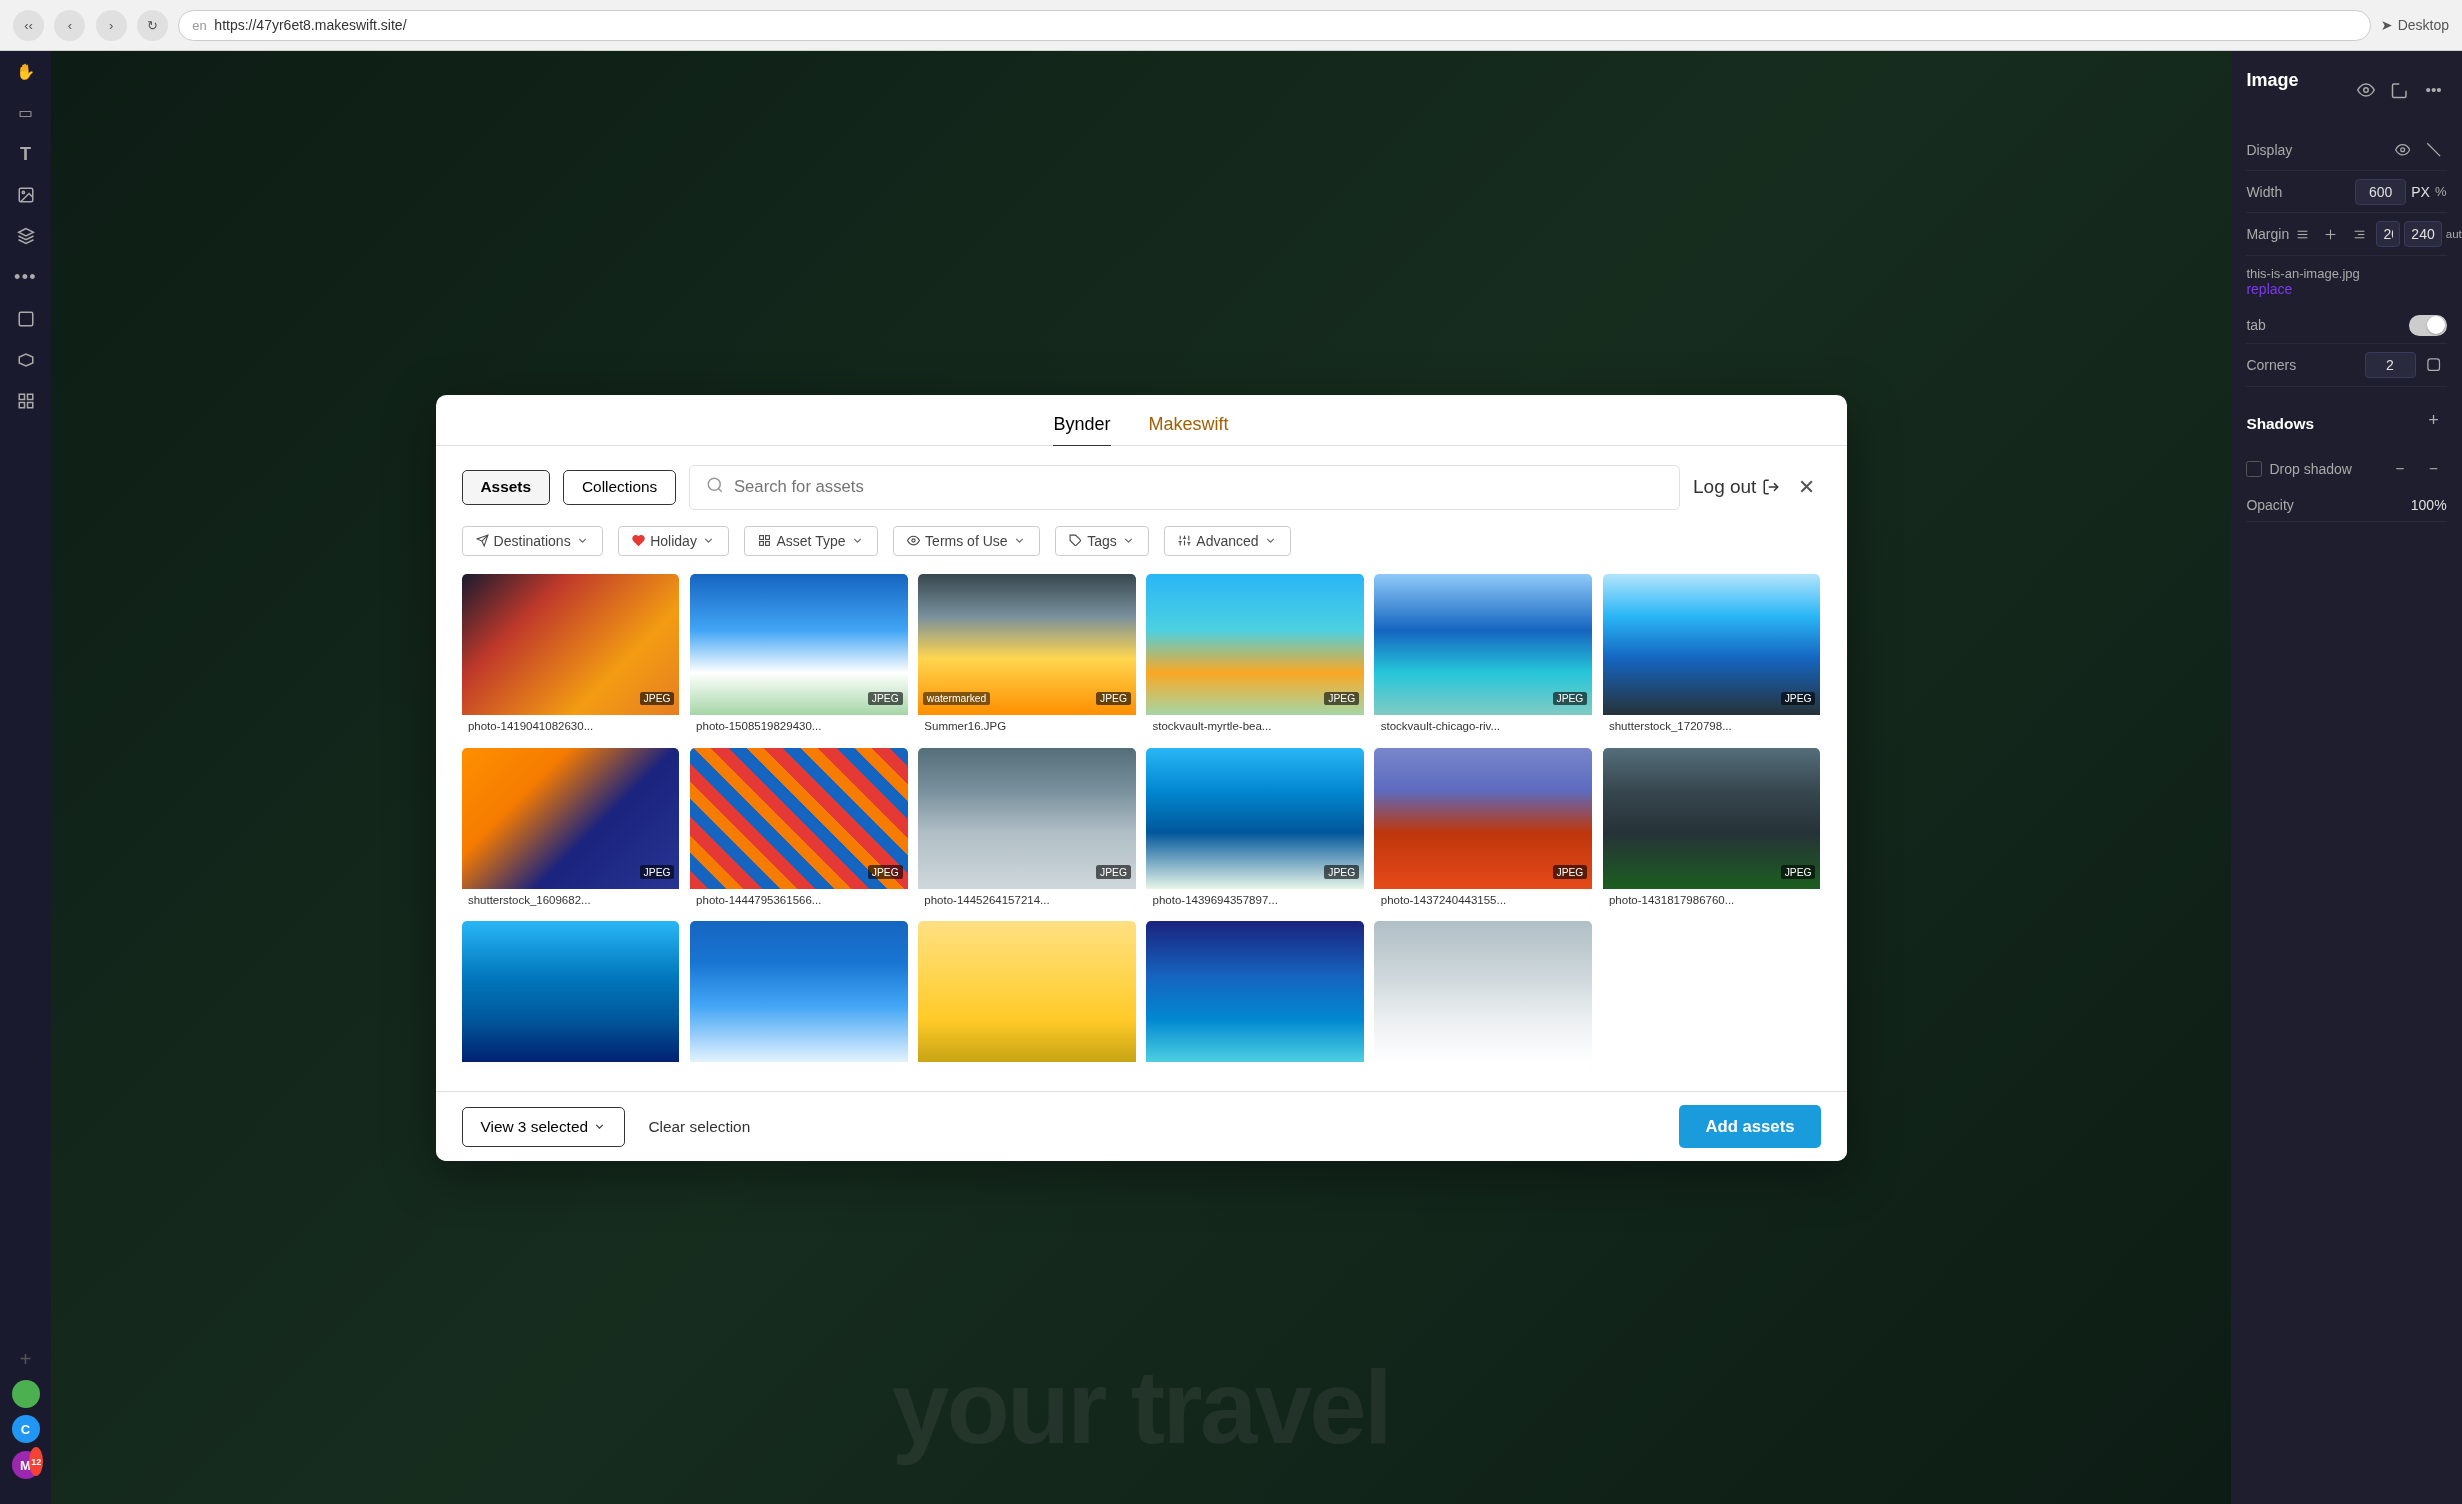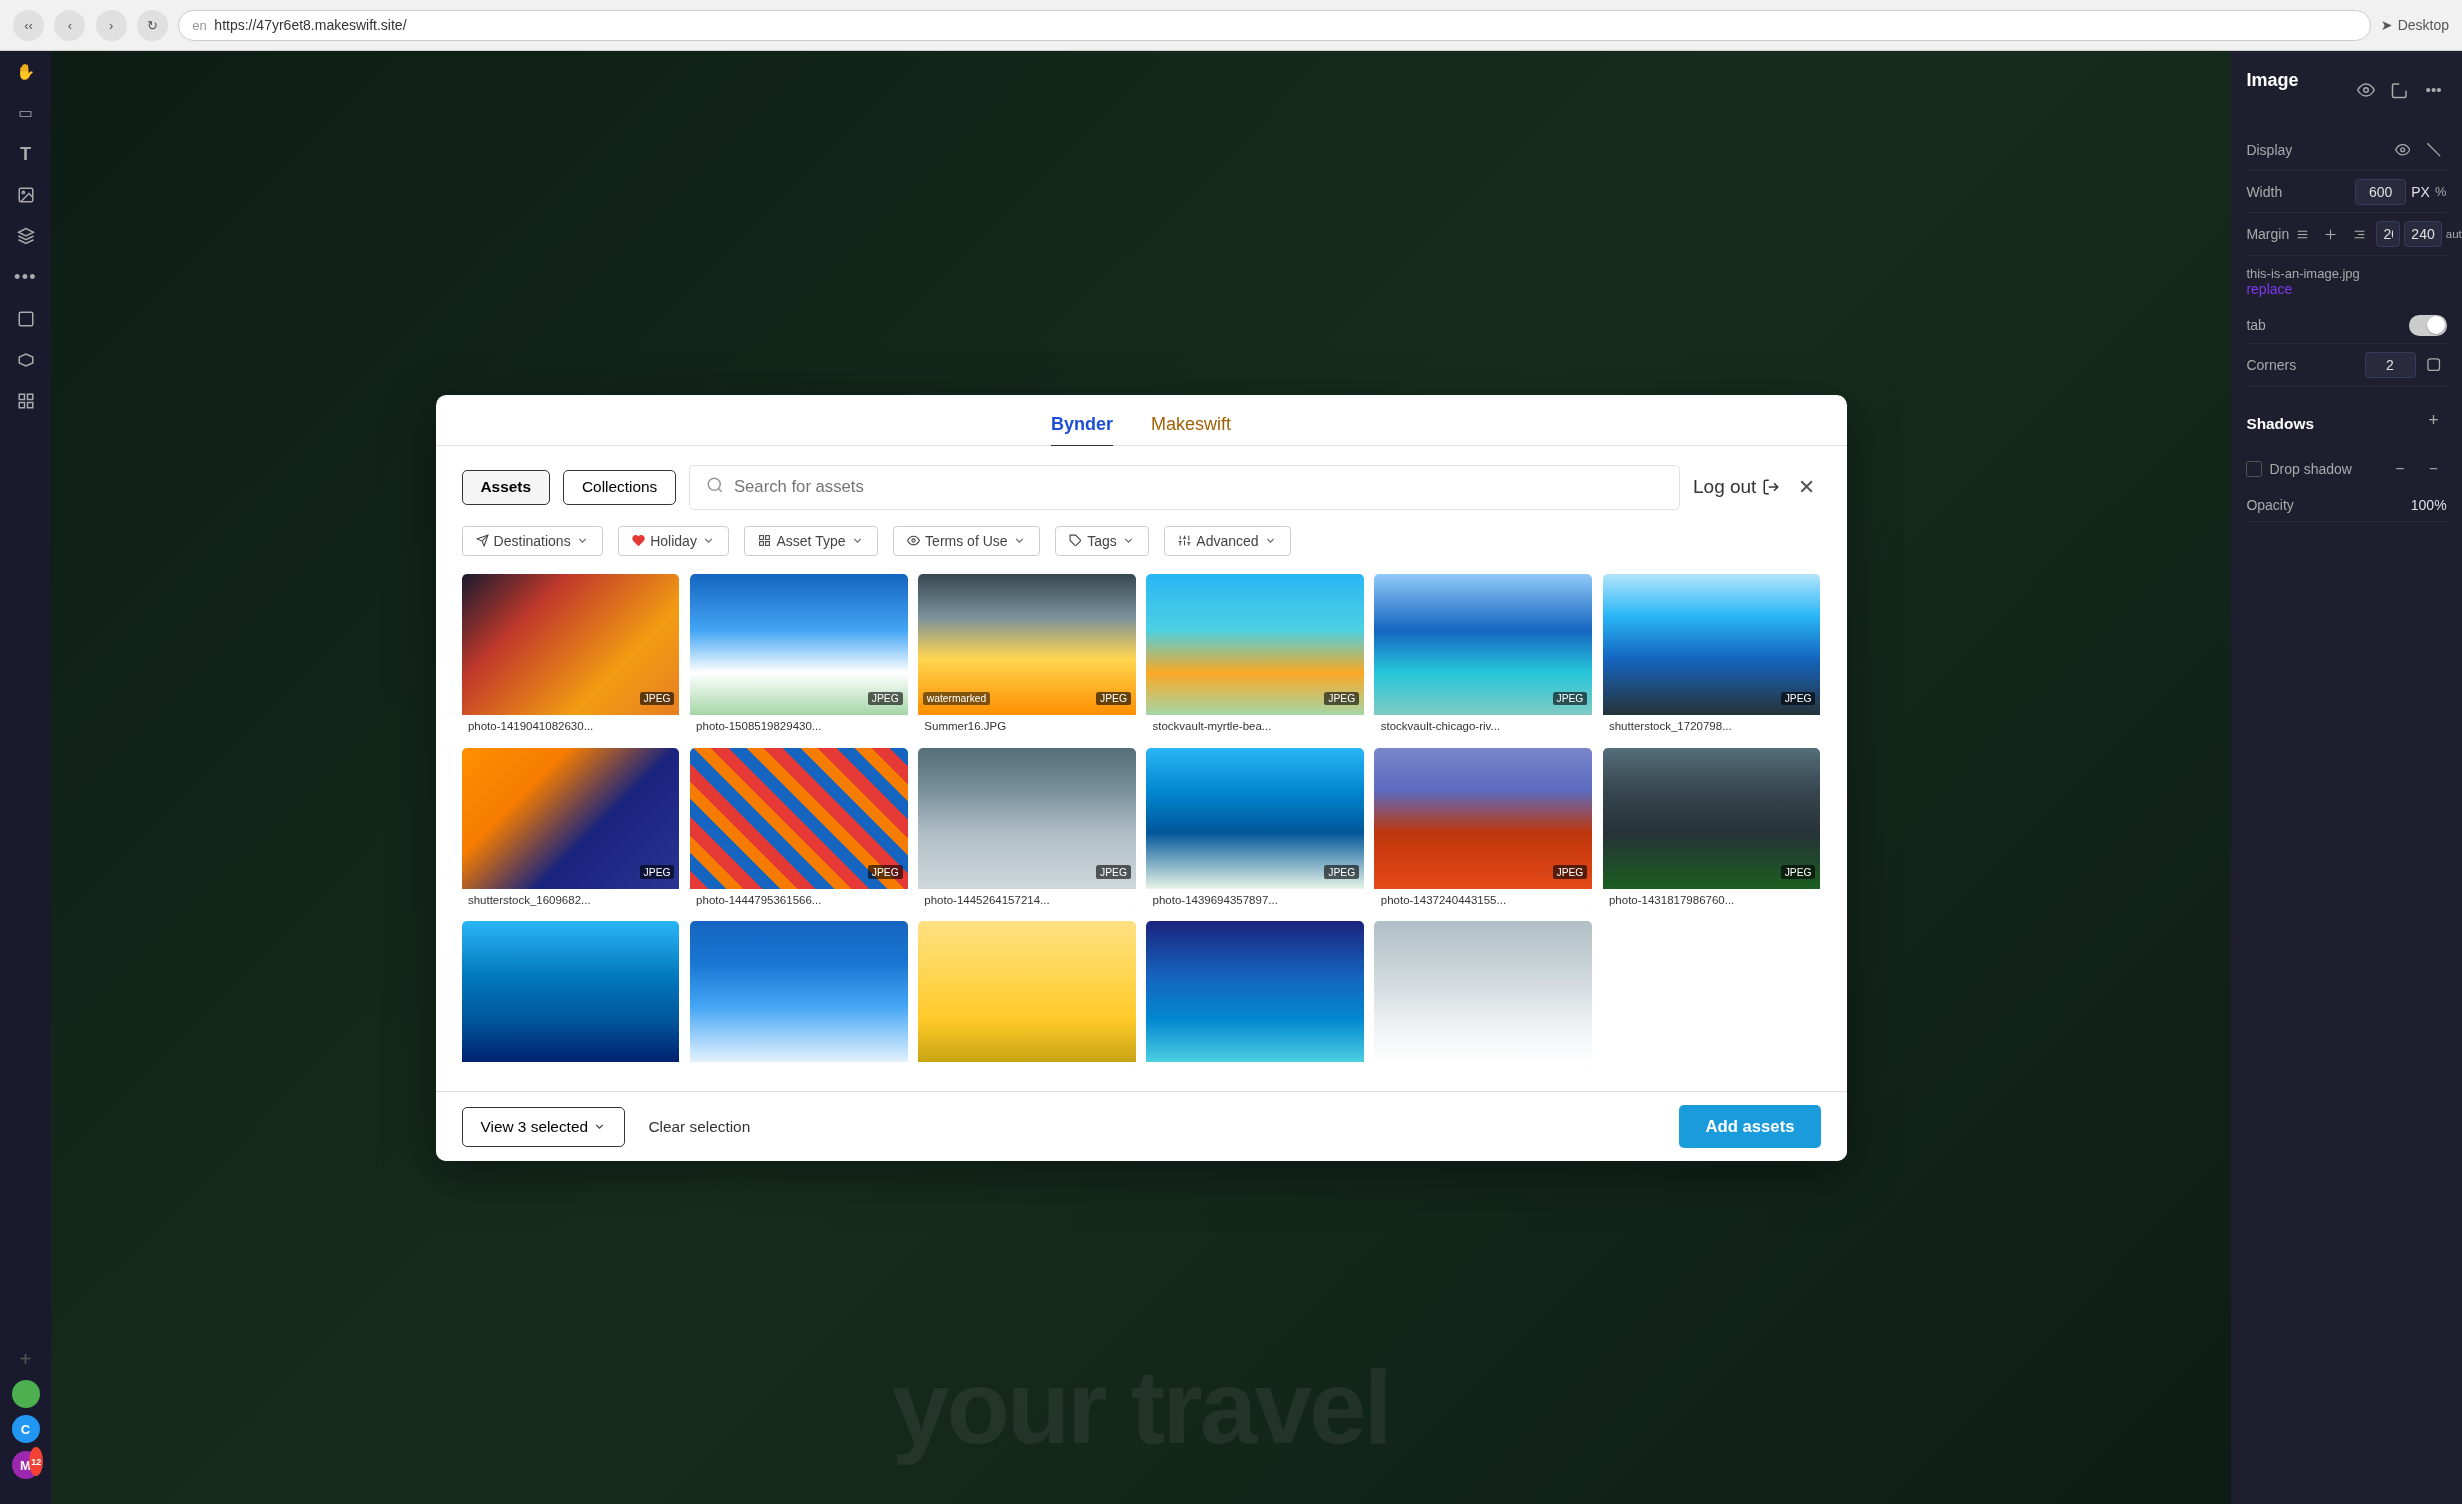--- a/index.html
+++ b/index.html
@@ -99,21 +99,21 @@
 
     
     .modal-tabs {
       display: flex; justify-content: center; padding: 19px 26px 0; gap: 38px;
       border-bottom: 1.3px solid #e0e0e0;
     }
     .modal-tab {
       font-size: 18px; font-weight: 500; color: #a16207; padding-bottom: 10.3px;
       border-bottom: 1.9px solid transparent; cursor: pointer; margin-bottom: -1.3px;
     }
-    .modal-tab.active { color: #1d4ed8; border-bottom-color: #333; font-weight: 700; }
+    .modal-tab.active { color: #000000; border-bottom-color: #333; font-weight: 400; }
 
     
     .modal-body { flex: 1; overflow: hidden; display: flex; flex-direction: column; padding: 19px 26px; }
     .tab-nav-btn {
       padding: 7.7px 18px; border: 1.3px solid #333; border-radius: 5.1px;
       background: white; font-size: 15.4px; cursor: pointer; font-weight: 500;
     }
     .tab-nav-btn.active { background: #f5f5f5; font-weight: 700; }
 
     

